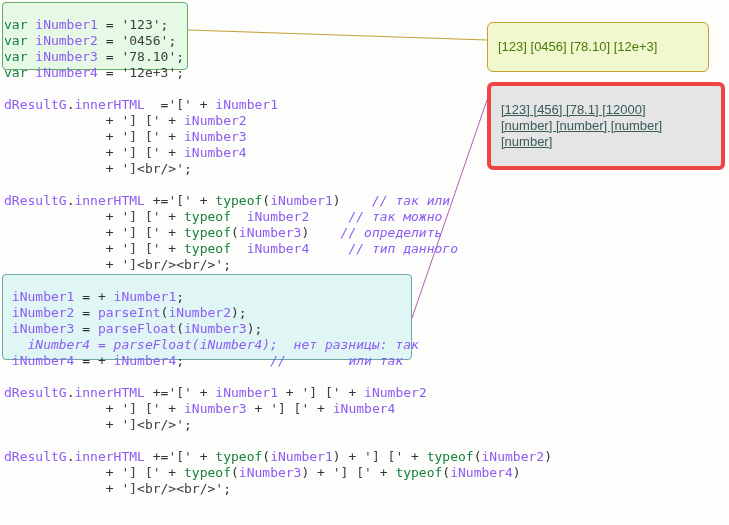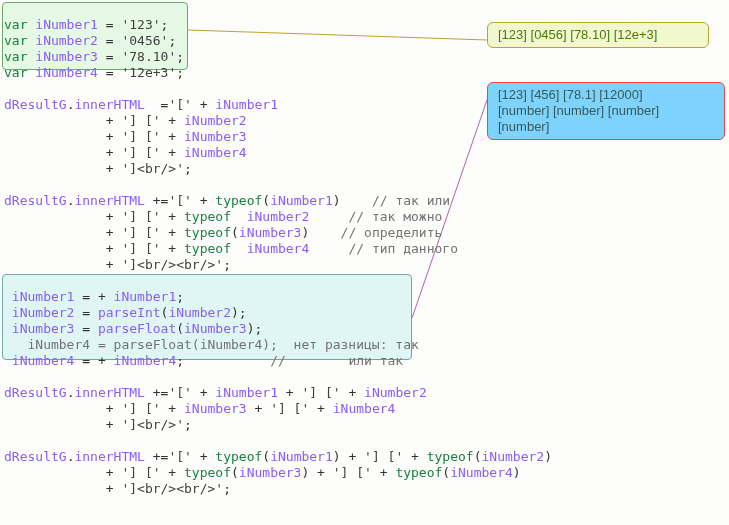--- a/index.html
+++ b/index.html
@@ -13,21 +13,21 @@
     position: relative;
     width: 729px;
     height: 525px;
     box-sizing: border-box;
   }
 
   .k   { color: #15803d; }        
   .var { color: #8b5cf6; }        
   .op  { color: #333; }           
   .str { color: #404040; }        
-  .cmt { color: #737373; }
+  .cmt { color: #8b5cf6; font-style: italic; }
 
   .code {
     position: absolute;
     left: 4px;
     top: 4px;
     white-space: pre;
   }
 
   
   .hl {
@@ -42,35 +42,36 @@
   }
   .hl-teal {
     background: rgba(200, 240, 240, 0.55);
     border: 1px solid #6aa8a8;
   }
 
   
   .callout {
     position: absolute;
     border-radius: 6px;
-    padding: 4px 10px;
+    padding: 16px 10px;
     font-family: Arial, sans-serif;
     font-size: 13px;
     line-height: 16px;
     box-sizing: border-box;
   }
   .callout-green {
     background: #f1f8d0;
     border: 1px solid #c0a030;
     color: #4a7a00;
   }
   .callout-teal {
-    background: #7dd3fc;
-    border: 1px solid #ef4444;
+    background: #e5e5e5;
+    border: 4px solid #ef4444;
     color: #3a5a5a;
+    text-decoration: underline;
   }
 
   
   svg.connectors {
     position: absolute;
     left: 0; top: 0;
     width: 729px; height: 525px;
     pointer-events: none;
   }
 </style>

